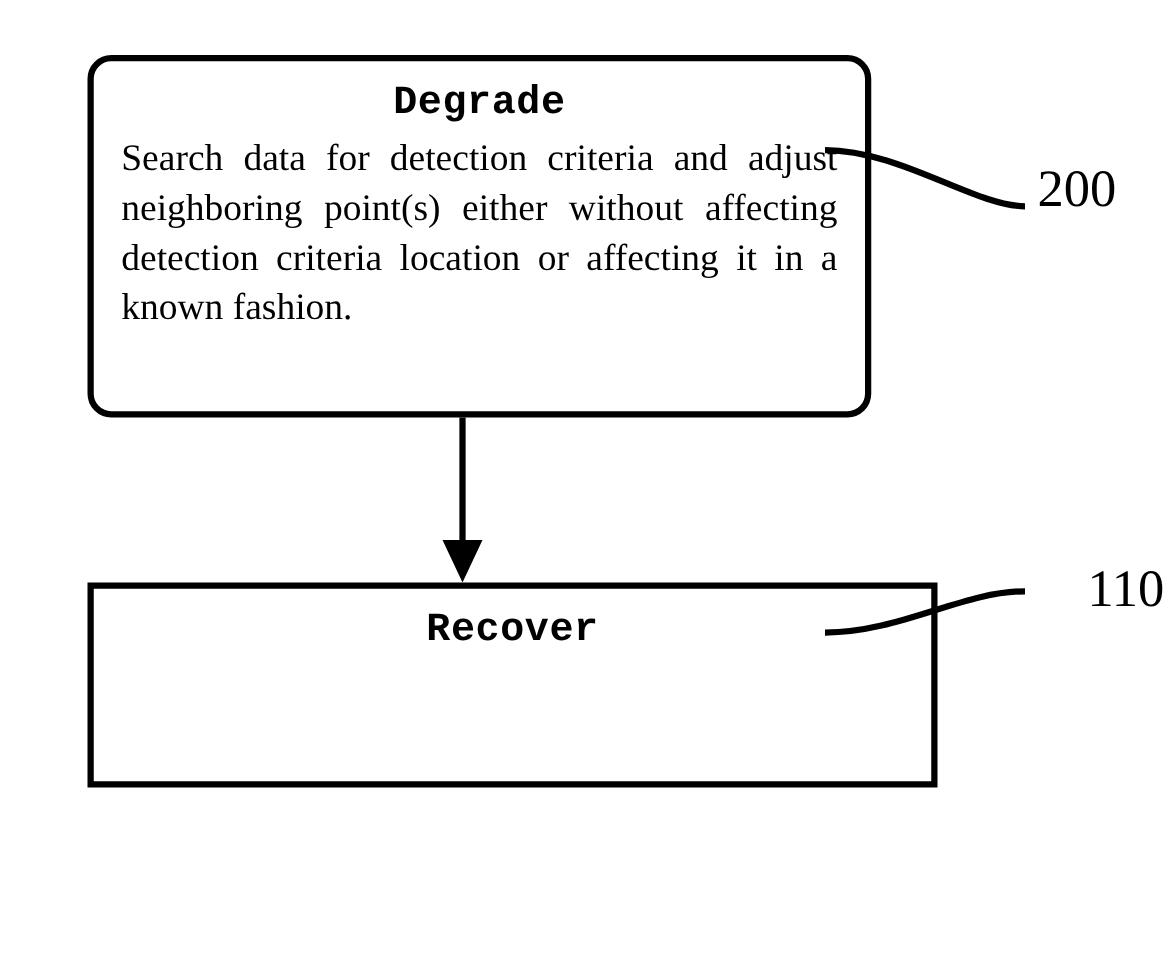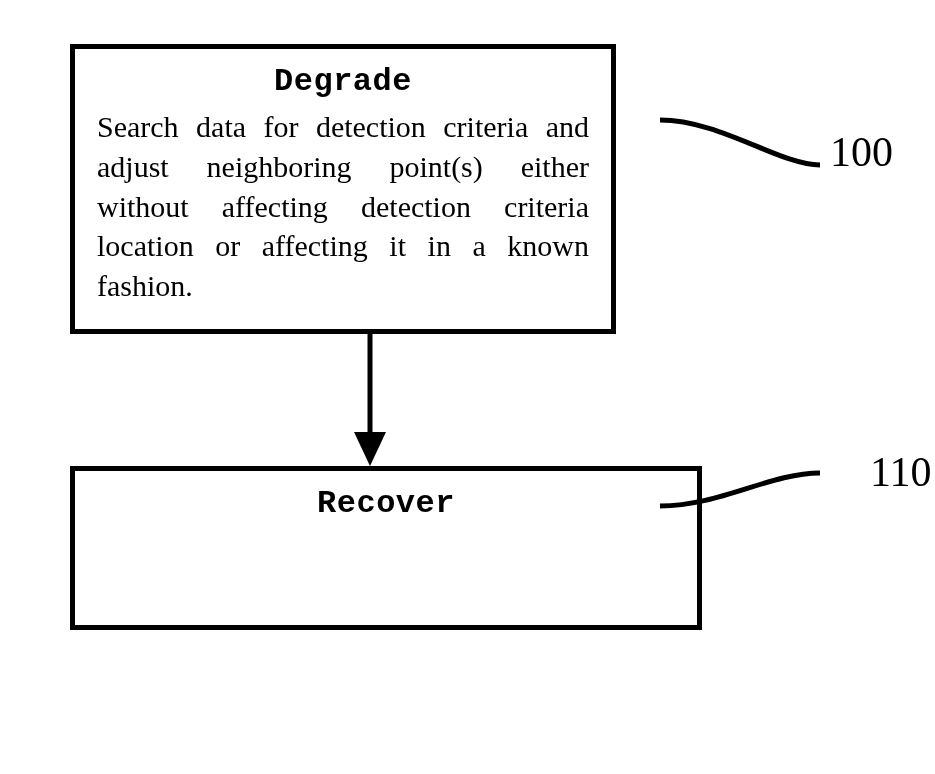--- a/index.html
+++ b/index.html
@@ -19,27 +19,28 @@
   .box {
     position: absolute;
     border: 5px solid #000000;
     box-sizing: border-box;
     padding: 14px 22px 16px 22px;
     background: #ffffff;
   }
   #box-100 {
     left: 70px;
     top: 44px;
-    width: 546px;
+    width: 627px;
     height: 290px;
+    border-radius: 19px;
   }
   #box-110 {
     left: 70px;
     top: 466px;
-    width: 632px;
+    width: 680px;
     height: 164px;
   }
   .box-title {
     text-align: center;
     font-family: "Courier New", Courier, monospace;
     font-weight: bold;
     font-size: 32px;
     line-height: 1.2;
     margin-bottom: 6px;
     letter-spacing: 0.5px;
@@ -71,21 +72,21 @@
 <div class="canvas">
 
   <div id="box-100" class="box">
     <div class="box-title">Degrade</div>
     <div class="box-body">Search data for detection criteria and adjust neighboring point(s) either without affecting detection criteria location or affecting it in a known fashion.</div>
   </div>
 
   <svg class="leader" style="left:660px; top:110px; width:200px; height:80px;">
     <path d="M0,10 C60,10 120,55 160,55" stroke="#000" stroke-width="5" fill="none"></path>
   </svg>
-  <div class="ref-label" style="left:830px; top:128px;">100</div>
+  <div class="ref-label" style="left:830px; top:128px;">200</div>
 
   <svg class="arrow" style="left:350px; top:334px; width:40px; height:132px;">
     <line x1="20" y1="0" x2="20" y2="102" stroke="#000" stroke-width="5"></line>
     <polygon points="4,98 36,98 20,132" fill="#000"></polygon>
   </svg>
 
   <div id="box-110" class="box">
     <div class="box-title">Recover</div>
   </div>
 

